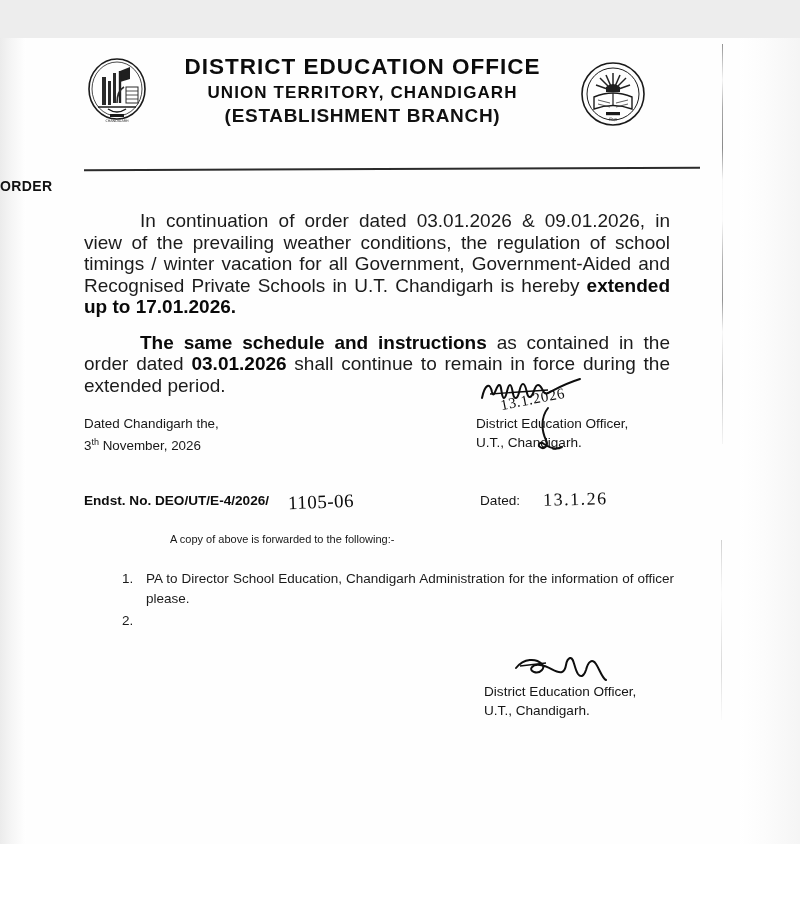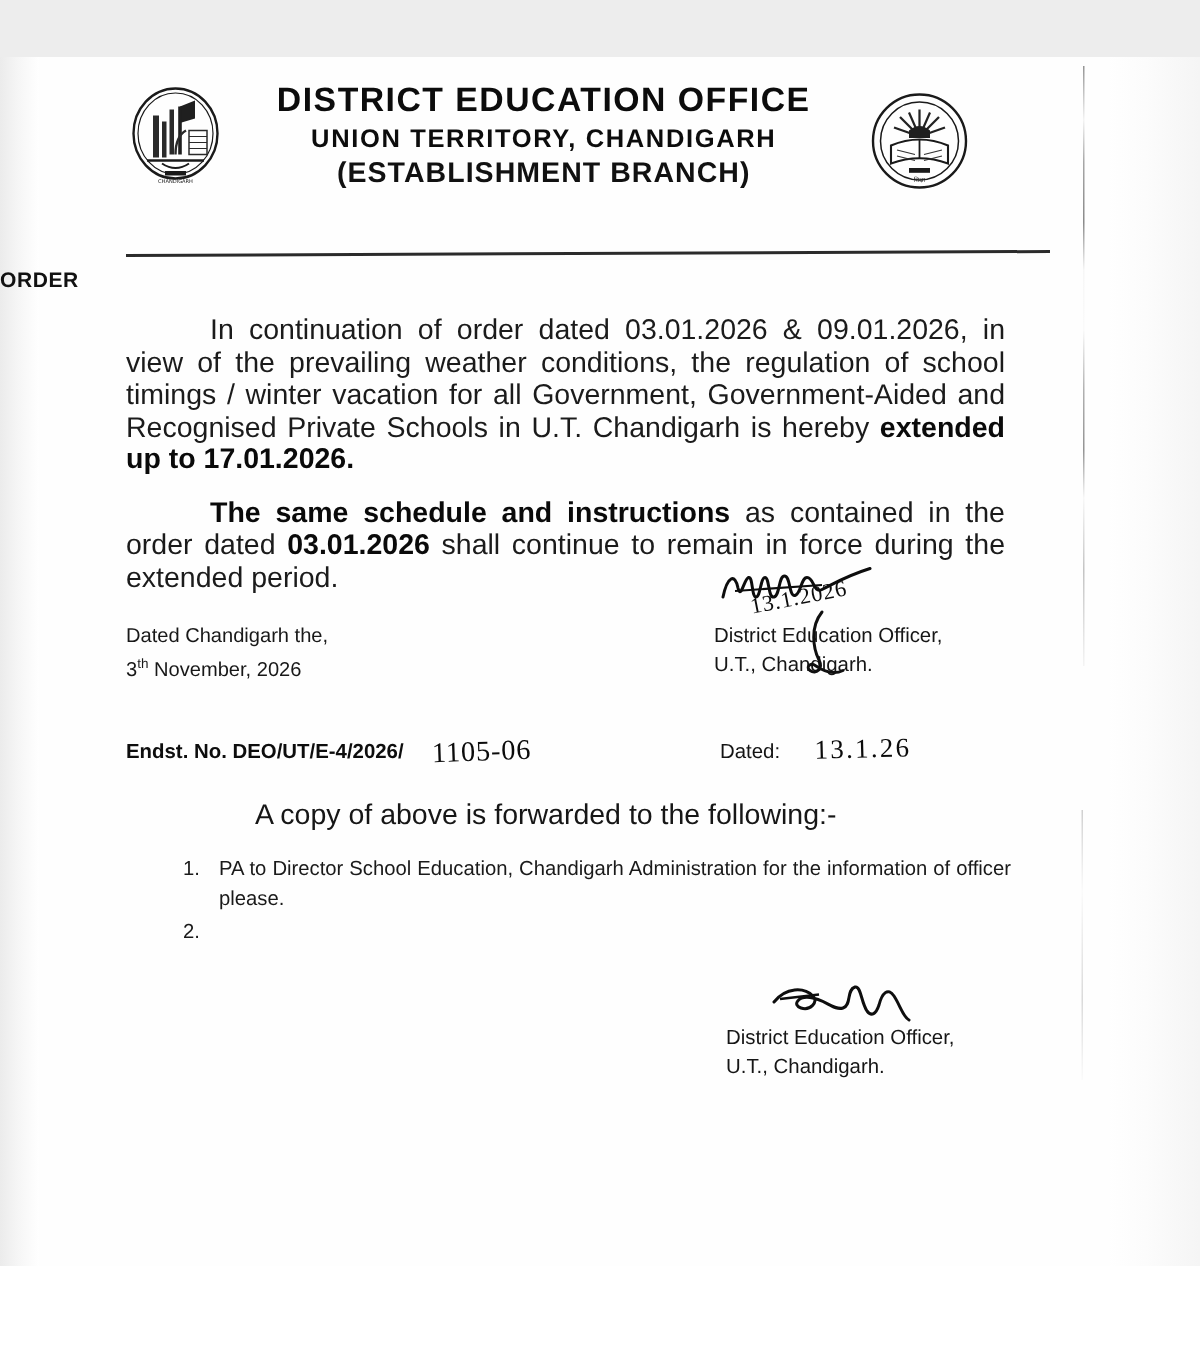--- a/index.html
+++ b/index.html
@@ -295,21 +295,21 @@
     font-size: 18px;
     letter-spacing: 1.5px;
     color: #0b0b0b;
     transform: rotate(-1.5deg);
   }
 
   .forwarded {
     position: absolute;
     left: 170px;
     top: 495px;
-    font-size: 19px;
+    font-size: 11px;
     color: #161616;
   }
 
   
   .copy-list {
     position: absolute;
     left: 122px;
     top: 531px;
     width: 552px;
     margin: 0;

